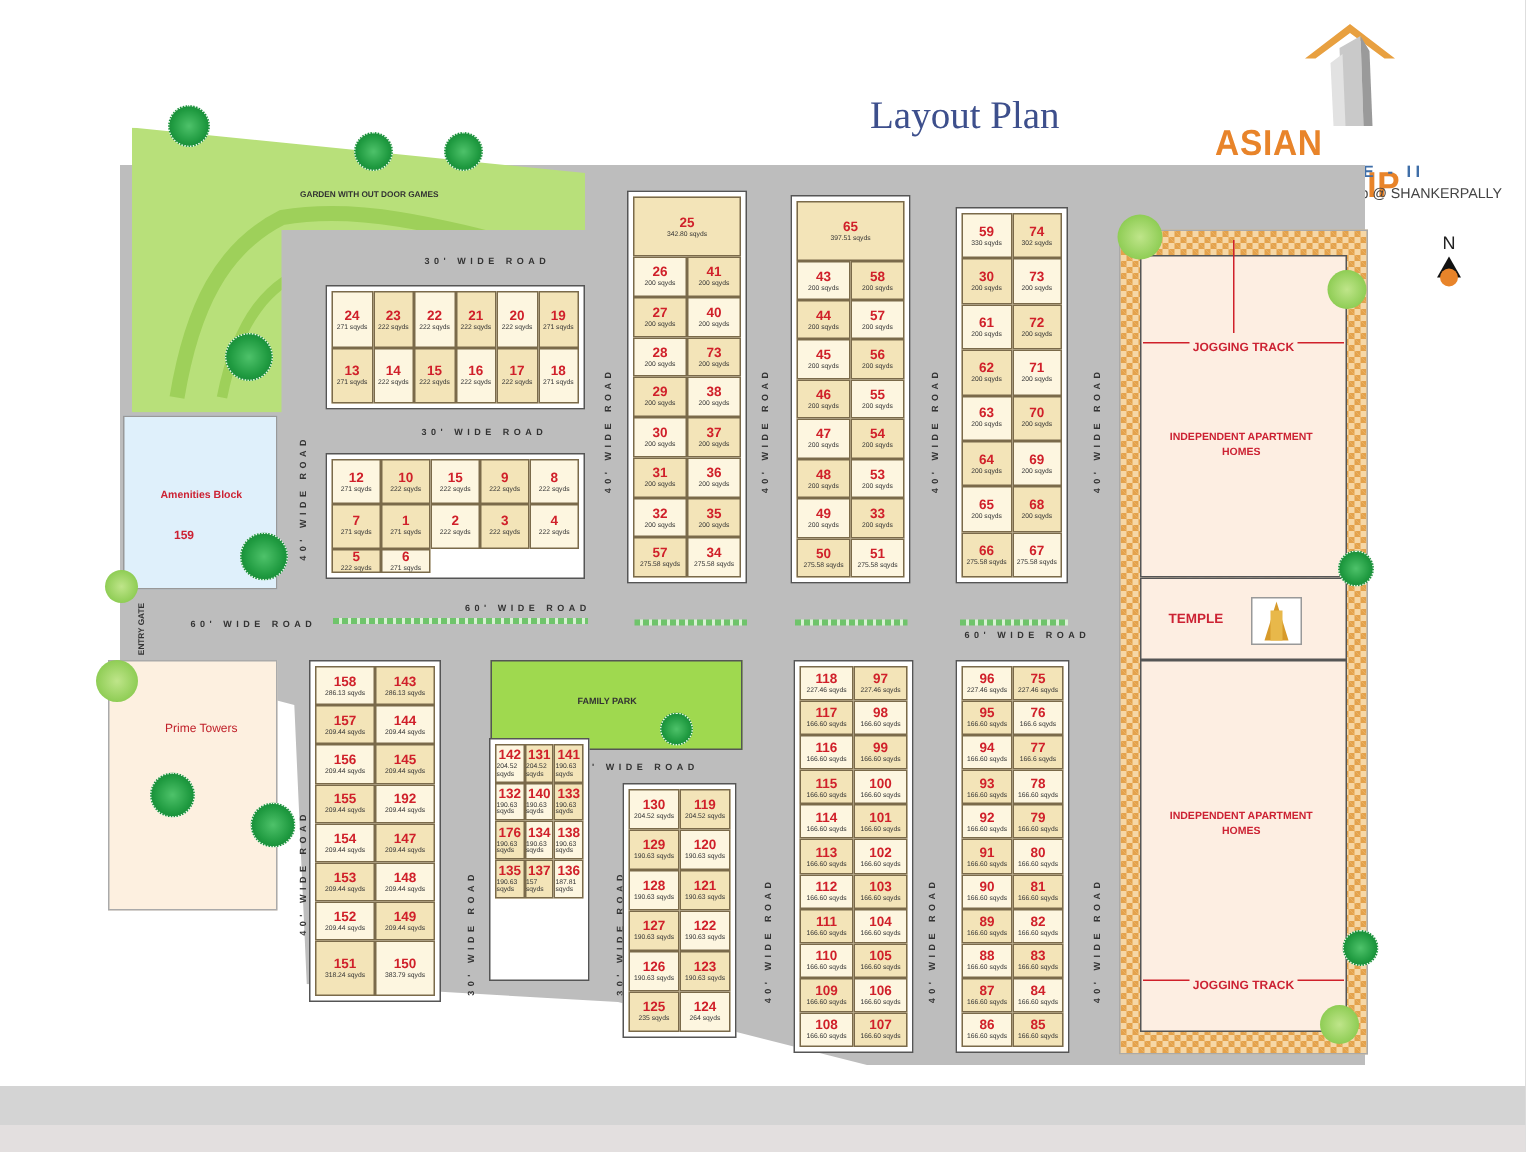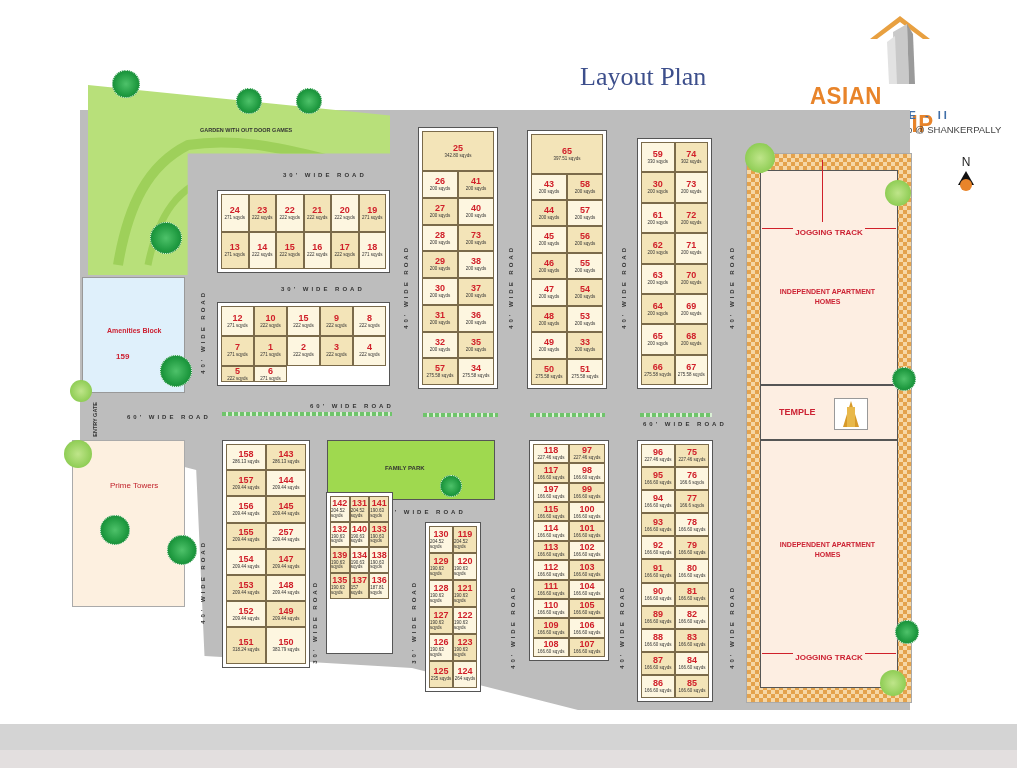--- a/index.html
+++ b/index.html
@@ -414,21 +414,21 @@
     <div class="plot p1">
       <span class="no">66</span>
       <span class="ar">275.58 sqyds</span>
     </div>
     <div class="plot p0">
       <span class="no">67</span>
       <span class="ar">275.58 sqyds</span>
     </div>
   </div>
 
-<div class="block" id="blkF" style="left:222px;top:440px;width:88px;height:228px;grid-template-columns:1fr 1fr;grid-template-rows:repeat(7,1fr) 1.4fr">
+<div class="block" id="blkF" style="left:206px;top:440px;width:88px;height:228px;grid-template-columns:1fr 1fr;grid-template-rows:repeat(7,1fr) 1.4fr">
     <div class="plot p0">
       <span class="no">158</span>
       <span class="ar">286.13 sqyds</span>
     </div>
     <div class="plot p1">
       <span class="no">143</span>
       <span class="ar">286.13 sqyds</span>
     </div>
     <div class="plot p1">
       <span class="no">157</span>
@@ -444,21 +444,21 @@
     </div>
     <div class="plot p1">
       <span class="no">145</span>
       <span class="ar">209.44 sqyds</span>
     </div>
     <div class="plot p1">
       <span class="no">155</span>
       <span class="ar">209.44 sqyds</span>
     </div>
     <div class="plot p0">
-      <span class="no">257</span>
+      <span class="no">192</span>
       <span class="ar">209.44 sqyds</span>
     </div>
     <div class="plot p0">
       <span class="no">154</span>
       <span class="ar">209.44 sqyds</span>
     </div>
     <div class="plot p1">
       <span class="no">147</span>
       <span class="ar">209.44 sqyds</span>
     </div>
@@ -506,21 +506,21 @@
     </div>
     <div class="plot p0">
       <span class="no">140</span>
       <span class="ar">190.63 sqyds</span>
     </div>
     <div class="plot p1">
       <span class="no">133</span>
       <span class="ar">190.63 sqyds</span>
     </div>
     <div class="plot p1">
-      <span class="no">139</span>
+      <span class="no">176</span>
       <span class="ar">190.63 sqyds</span>
     </div>
     <div class="plot p0">
       <span class="no">134</span>
       <span class="ar">190.63 sqyds</span>
     </div>
     <div class="plot p0">
       <span class="no">138</span>
       <span class="ar">190.63 sqyds</span>
     </div>
@@ -530,21 +530,21 @@
     </div>
     <div class="plot p1">
       <span class="no">137</span>
       <span class="ar">157 sqyds</span>
     </div>
     <div class="plot p0">
       <span class="no">136</span>
       <span class="ar">187.81 sqyds</span>
     </div>
   </div>
-<div class="block" id="blkH" style="left:425px;top:522px;width:56px;height:170px;grid-template-columns:1fr 1fr;grid-template-rows:repeat(6,1fr)">
+<div class="block" id="blkH" style="left:415px;top:522px;width:76px;height:170px;grid-template-columns:1fr 1fr;grid-template-rows:repeat(6,1fr)">
     <div class="plot p0">
       <span class="no">130</span>
       <span class="ar">204.52 sqyds</span>
     </div>
     <div class="plot p1">
       <span class="no">119</span>
       <span class="ar">204.52 sqyds</span>
     </div>
     <div class="plot p1">
       <span class="no">129</span>
@@ -580,39 +580,39 @@
     </div>
     <div class="plot p1">
       <span class="no">125</span>
       <span class="ar">235 sqyds</span>
     </div>
     <div class="plot p0">
       <span class="no">124</span>
       <span class="ar">264 sqyds</span>
     </div>
   </div>
-<div class="block" id="blkI" style="left:529px;top:440px;width:80px;height:221px;grid-template-columns:1fr 1fr;grid-template-rows:repeat(11,1fr)">
+<div class="block" id="blkI" style="left:529px;top:440px;width:80px;height:262px;grid-template-columns:1fr 1fr;grid-template-rows:repeat(11,1fr)">
     <div class="plot p0">
       <span class="no">118</span>
       <span class="ar">227.46 sqyds</span>
     </div>
     <div class="plot p1">
       <span class="no">97</span>
       <span class="ar">227.46 sqyds</span>
     </div>
     <div class="plot p1">
       <span class="no">117</span>
       <span class="ar">166.60 sqyds</span>
     </div>
     <div class="plot p0">
       <span class="no">98</span>
       <span class="ar">166.60 sqyds</span>
     </div>
     <div class="plot p0">
-      <span class="no">197</span>
+      <span class="no">116</span>
       <span class="ar">166.60 sqyds</span>
     </div>
     <div class="plot p1">
       <span class="no">99</span>
       <span class="ar">166.60 sqyds</span>
     </div>
     <div class="plot p1">
       <span class="no">115</span>
       <span class="ar">166.60 sqyds</span>
     </div>

